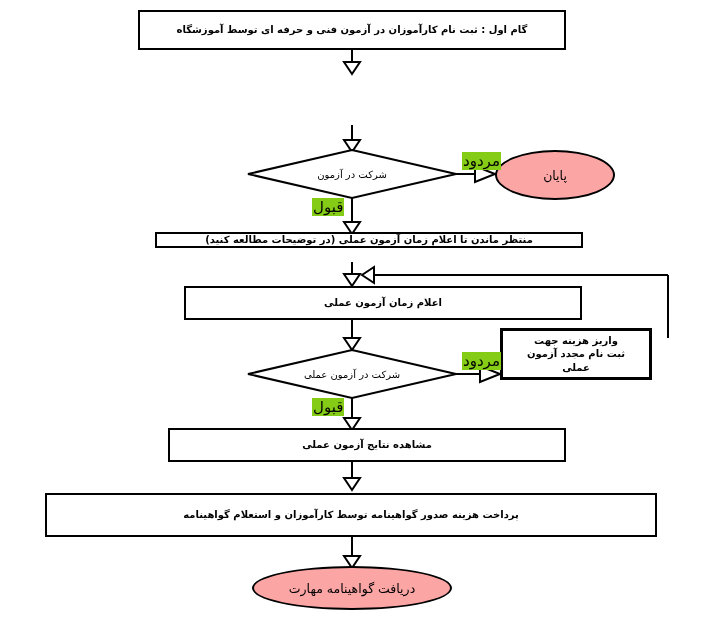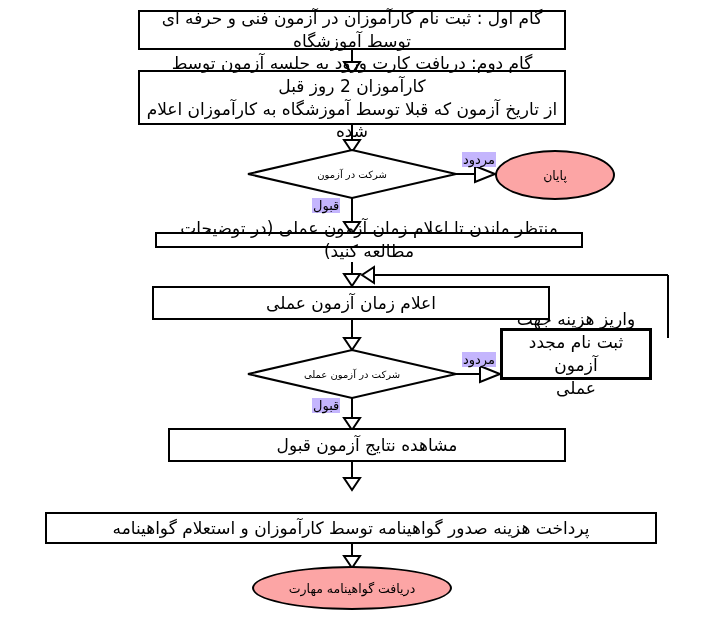--- a/index.html
+++ b/index.html
@@ -32,22 +32,23 @@
     border: 2px solid #000000;
   }
   .box-thick {
     border: 3px solid #000000;
   }
   .node .label {
     display: block;
     width: 100%;
     padding: 0 6px;
     line-height: 1.35;
-    font-size: 17px;
+    font-size: 10px;
     white-space: pre-line;
+    font-weight: bold;
   }
   .diamond-wrap {
     position: absolute;
   }
   .diamond-wrap svg {
     position: absolute;
     top: 0;
     left: 0;
     overflow: visible;
   }
@@ -72,23 +73,23 @@
     border-radius: 50%;
     display: flex;
     align-items: center;
     justify-content: center;
     direction: rtl;
     background: #fca5a5;
     font-size: 12.5px;
   }
   .edge-label {
     position: absolute;
-    font-size: 13px;
-    direction: rtl;
-    background: #c4b5fd;
+    font-size: 15px;
+    direction: rtl;
+    background: #84cc16;
     padding: 0 1px;
     white-space: nowrap;
   }
   svg.links {
     position: absolute;
     top: 0;
     left: 0;
     width: 703px;
     height: 623px;
   }
@@ -142,68 +143,64 @@
     <polygon class="arrow-open" points="344,478 360,478 352,490"></polygon>
 
     <line class="ln" x1="352" y1="536" x2="352" y2="556"></line>
     <polygon class="arrow-open" points="344,556 360,556 352,568"></polygon>
   </svg>
 
   <div class="node box" style="left:138px; top:10px; width:428px; height:40px;">
     <span class="label">گام اول : ثبت نام کارآموزان در آزمون فنی و حرفه ای توسط آموزشگاه</span>
   </div>
 
-  <div class="node box" style="left:138px; top:70px; width:428px; height:55px;">
-    <span class="label">گام دوم: دریافت کارت ورود به جلسه آزمون توسط کارآموزان 2 روز قبل
-از تاریخ آزمون که قبلا توسط آموزشگاه به کارآموزان اعلام شده</span>
-  </div>
 
   <div class="diamond-wrap" style="left:248px; top:150px; width:208px; height:48px;">
     <svg width="208" height="48" viewBox="0 0 208 48">
       <polygon points="104,0 208,24 104,48 0,24" fill="#ffffff" stroke="#000000" stroke-width="2"></polygon>
     </svg>
     <div class="diamond-label">شرکت در آزمون</div>
   </div>
 
   <div class="ellipse" style="left:495px; top:150px; width:120px; height:50px;">
     <span>پایان</span>
   </div>
 
   <div class="edge-label" style="left:462px; top:152px;">مردود</div>
   <div class="edge-label" style="left:312px; top:198px;">قبول</div>
 
   <div class="node box" style="left:129px; top:232px; width:428px; height:16px;margin-left:26px;">
     <span class="label">منتظر ماندن تا اعلام زمان آزمون عملی (در توضیحات مطالعه کنید)</span>
   </div>
 
-  <div class="node box" style="left:152px; top:286px; width:398px; height:34px;">
+  <div class="node box" style="left:184px; top:286px; width:398px; height:34px;">
     <span class="label">اعلام زمان آزمون عملی</span>
   </div>
 
   <div class="diamond-wrap" style="left:248px; top:350px; width:208px; height:48px;">
     <svg width="208" height="48" viewBox="0 0 208 48">
       <polygon points="104,0 208,24 104,48 0,24" fill="#ffffff" stroke="#000000" stroke-width="2"></polygon>
     </svg>
     <div class="diamond-label">شرکت در آزمون عملی</div>
   </div>
 
   <div class="node box-thick" style="left:500px; top:328px; width:152px; height:52px;">
     <span class="label">واریز هزینه جهت
 ثبت نام مجدد آزمون
 عملی</span>
   </div>
 
   <div class="edge-label" style="left:462px; top:352px;">مردود</div>
   <div class="edge-label" style="left:312px; top:398px;">قبول</div>
 
   <div class="node box" style="left:168px; top:428px; width:398px; height:34px;">
-    <span class="label">مشاهده نتایج آزمون قبول</span>
-  </div>
-
-  <div class="node box" style="left:45px; top:512px; width:612px; height:32px;">
+    <span class="label">مشاهده نتایج آزمون عملی</span>
+  </div>
+
+  <div class="node box" style="left:45px; top:493px; width:612px; height:44px;">
     <span class="label">پرداخت هزینه صدور گواهینامه توسط کارآموزان و استعلام گواهینامه</span>
   </div>
 
   <div class="ellipse" style="left:252px; top:566px; width:200px; height:44px;">
     <span>دریافت گواهینامه مهارت</span>
   </div>
 
 </div>
 
 </body></html>

